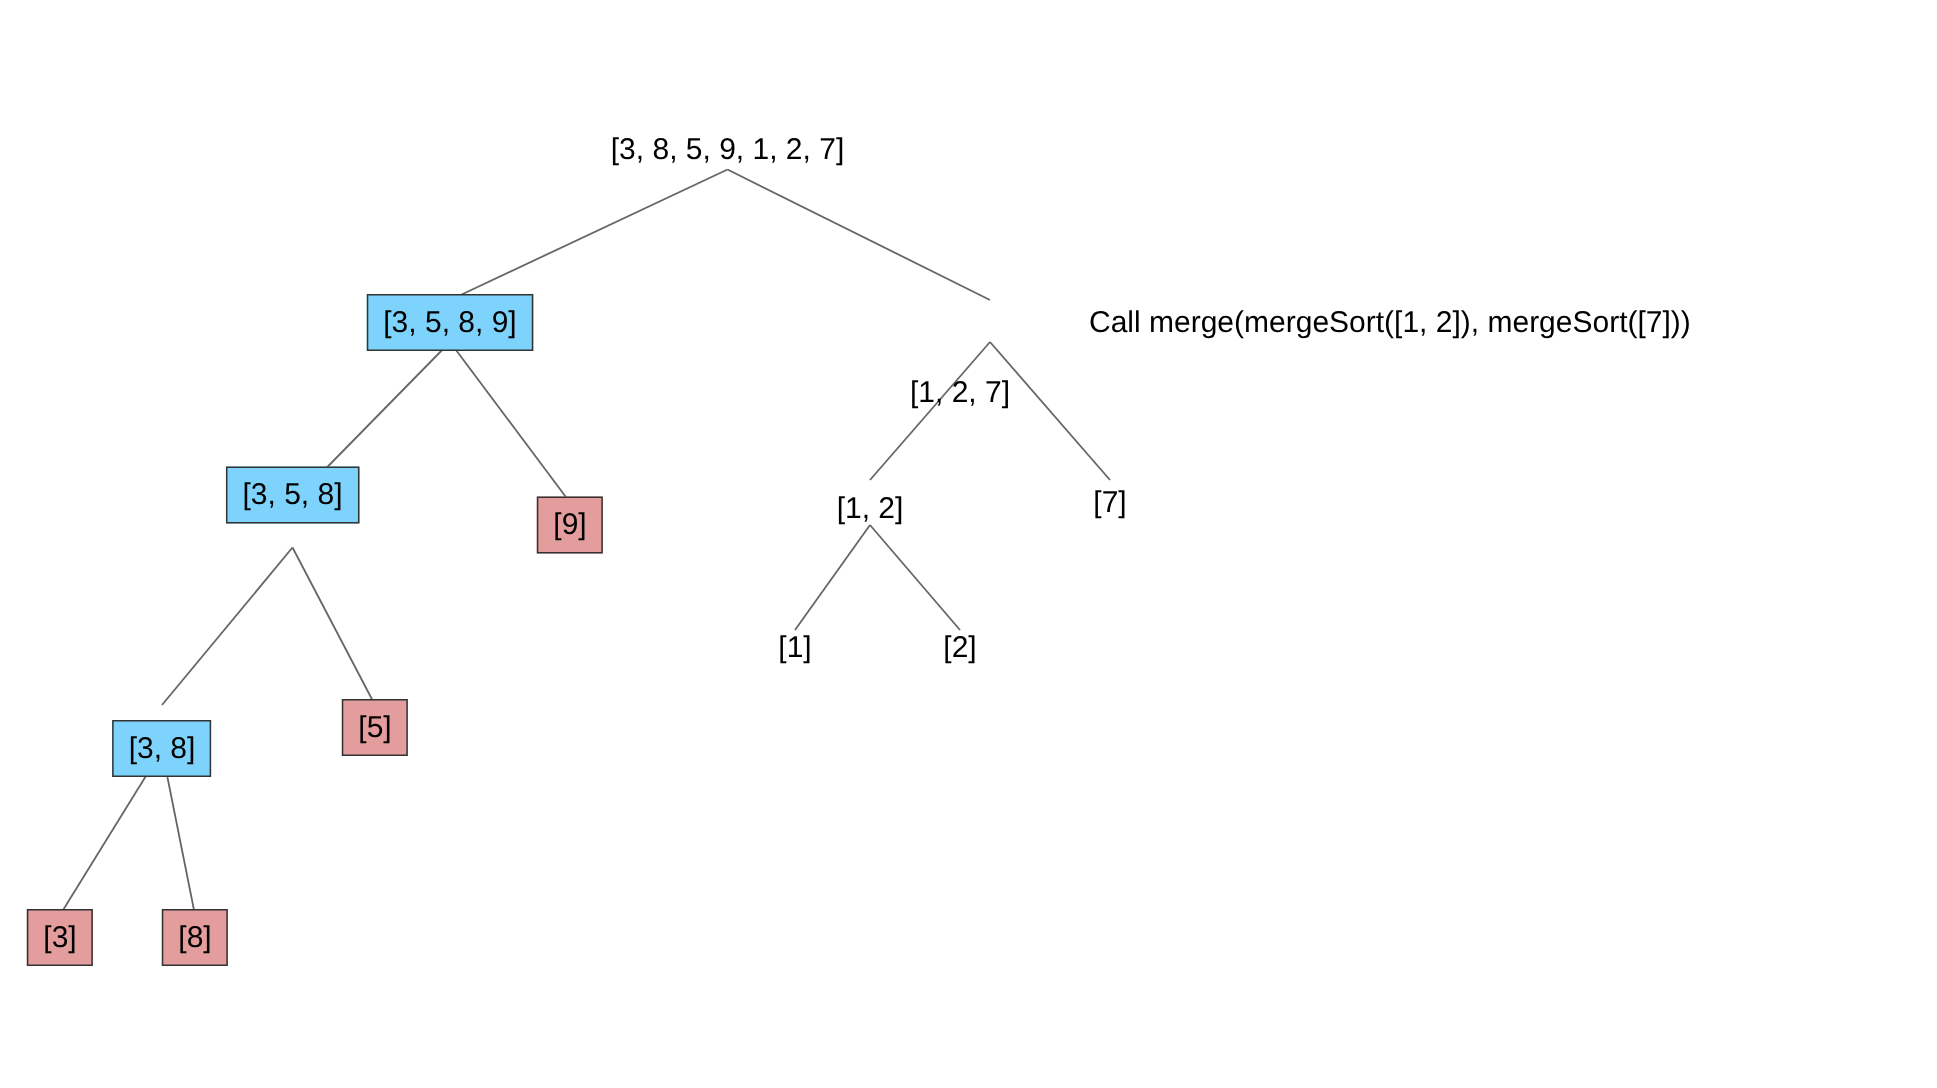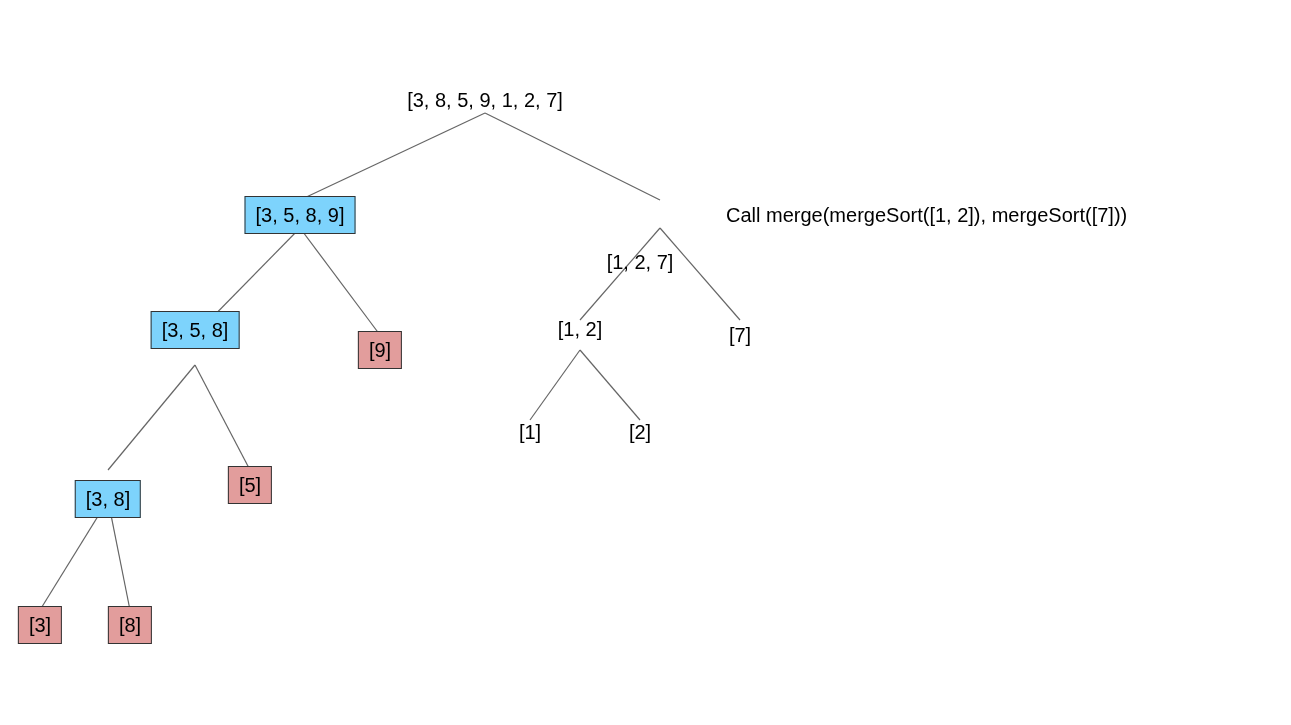--- a/index.html
+++ b/index.html
@@ -111,21 +111,21 @@
   </div>
 
   <div class="node pink" style="left:40px; top:625px;">
     <span>[3]</span>
   </div>
 
   <div class="node pink" style="left:130px; top:625px;">
     <span>[8]</span>
   </div>
 
-  <div class="node plain" style="left:580px; top:329px;">
+  <div class="node plain" style="left:580px; top:339px;">
     <span>[1, 2]</span>
   </div>
 
   <div class="node plain" style="left:740px; top:335px;">
     <span>[7]</span>
   </div>
 
   <div class="node plain" style="left:530px; top:432px;">
     <span>[1]</span>
   </div>

